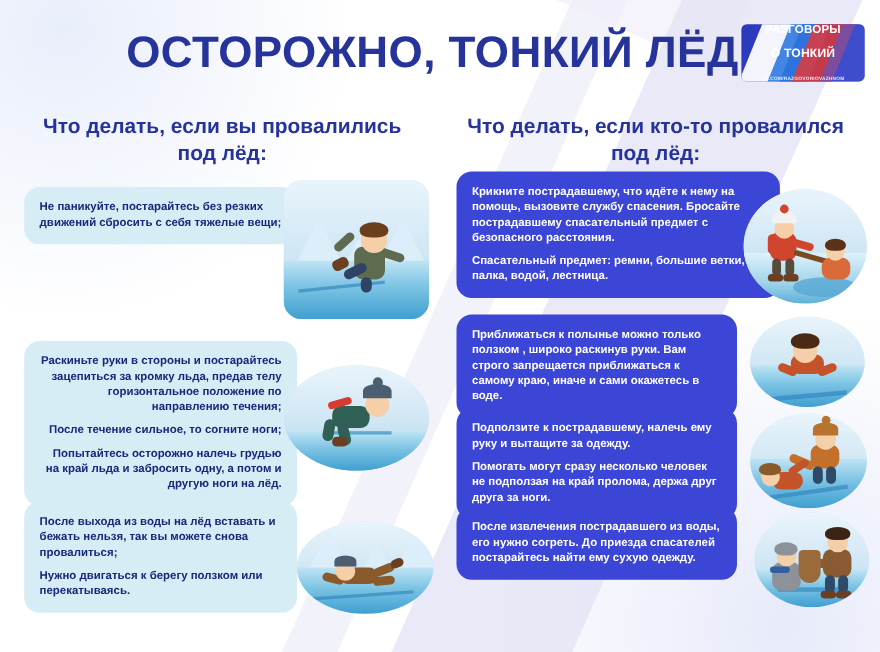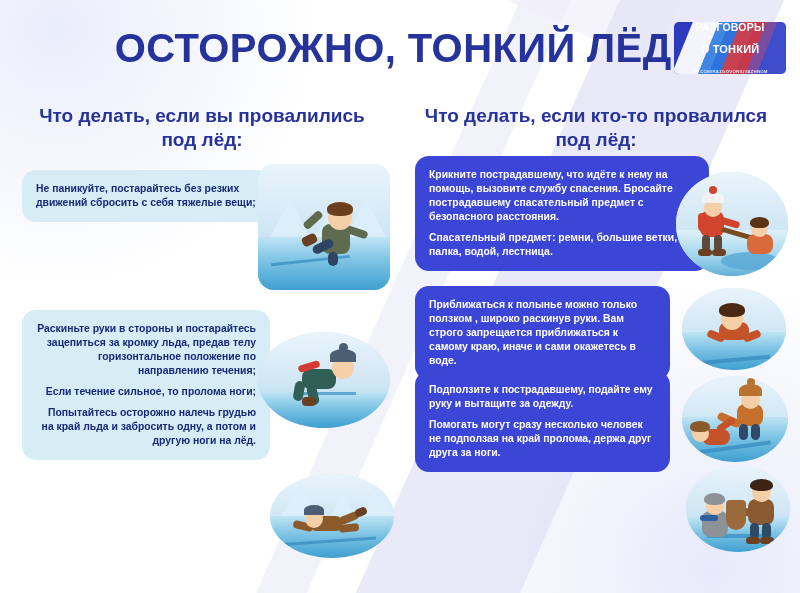--- a/index.html
+++ b/index.html
@@ -201,39 +201,46 @@
 
   <div class="col-head left">Что делать, если вы провалились под лёд:</div>
   <div class="col-head right">Что делать, если кто-то провалился под лёд:</div>
 
   <div class="card light" id="l-card-1">
     <p>Не паникуйте, постарайтесь без резких движений сбросить с себя тяжелые вещи;</p>
   </div>
 
   <div class="card light" id="l-card-2">
     <p>Раскиньте руки в стороны и постарайтесь зацепиться за кромку льда, предав телу горизонтальное положение по направлению течения;</p>
-    <p>Если течение сильное, то пролома ноги;</p>
+    <p>После течение сильное, то согните ноги;</p>
     <p>Попытайтесь осторожно налечь грудью на край льда и забросить одну, а потом и другую ноги на лёд.</p>
   </div>
 
+  <div class="card light" id="l-card-3">
+    <p>После выхода из воды на лёд вставать и бежать нельзя, так вы можете снова провалиться;</p>
+    <p>Нужно двигаться к берегу ползком или перекатываясь.</p>
+  </div>
 
   <div class="card dark" id="r-card-1">
     <p>Крикните пострадавшему, что идёте к нему на помощь, вызовите службу спасения. Бросайте пострадавшему спасательный предмет с безопасного расстояния.</p>
     <p>Спасательный предмет: ремни, большие ветки, палка, водой, лестница.</p>
   </div>
 
   <div class="card dark" id="r-card-2">
     <p>Приближаться к полынье можно только ползком , широко раскинув руки. Вам строго запрещается приближаться к самому краю, иначе и сами окажетесь в воде.</p>
   </div>
 
   <div class="card dark" id="r-card-3">
-    <p>Подползите к пострадавшему, подайте ему руку и вытащите за одежду.</p>
+    <p>Подползите к пострадавшему, налечь ему руку и вытащите за одежду.</p>
     <p>Помогать могут сразу несколько человек не подползая на край пролома, держа друг друга за ноги.</p>
   </div>
 
+  <div class="card dark" id="r-card-4">
+    <p>После извлечения пострадавшего из воды, его нужно согреть. До приезда спасателей постарайтесь найти ему сухую одежду.</p>
+  </div>
 
   <div class="illus" id="il-l1">
     <div class="sky"></div>
     <div class="peak p2" style="left:6%;"></div>
     <div class="peak" style="left:40%;"></div>
     <div class="peak p2" style="left:64%;"></div>
     <div class="ice"></div>
     <div class="crack" style="left:10%;bottom:22%;width:60%;height:3px;transform:rotate(-6deg);"></div>
     <div class="kid" style="left:38%;top:30%;width:58px;height:62px;">
       <div class="body" style="left:14px;top:22px;width:28px;height:30px;background:#5e6b4f;"></div>

